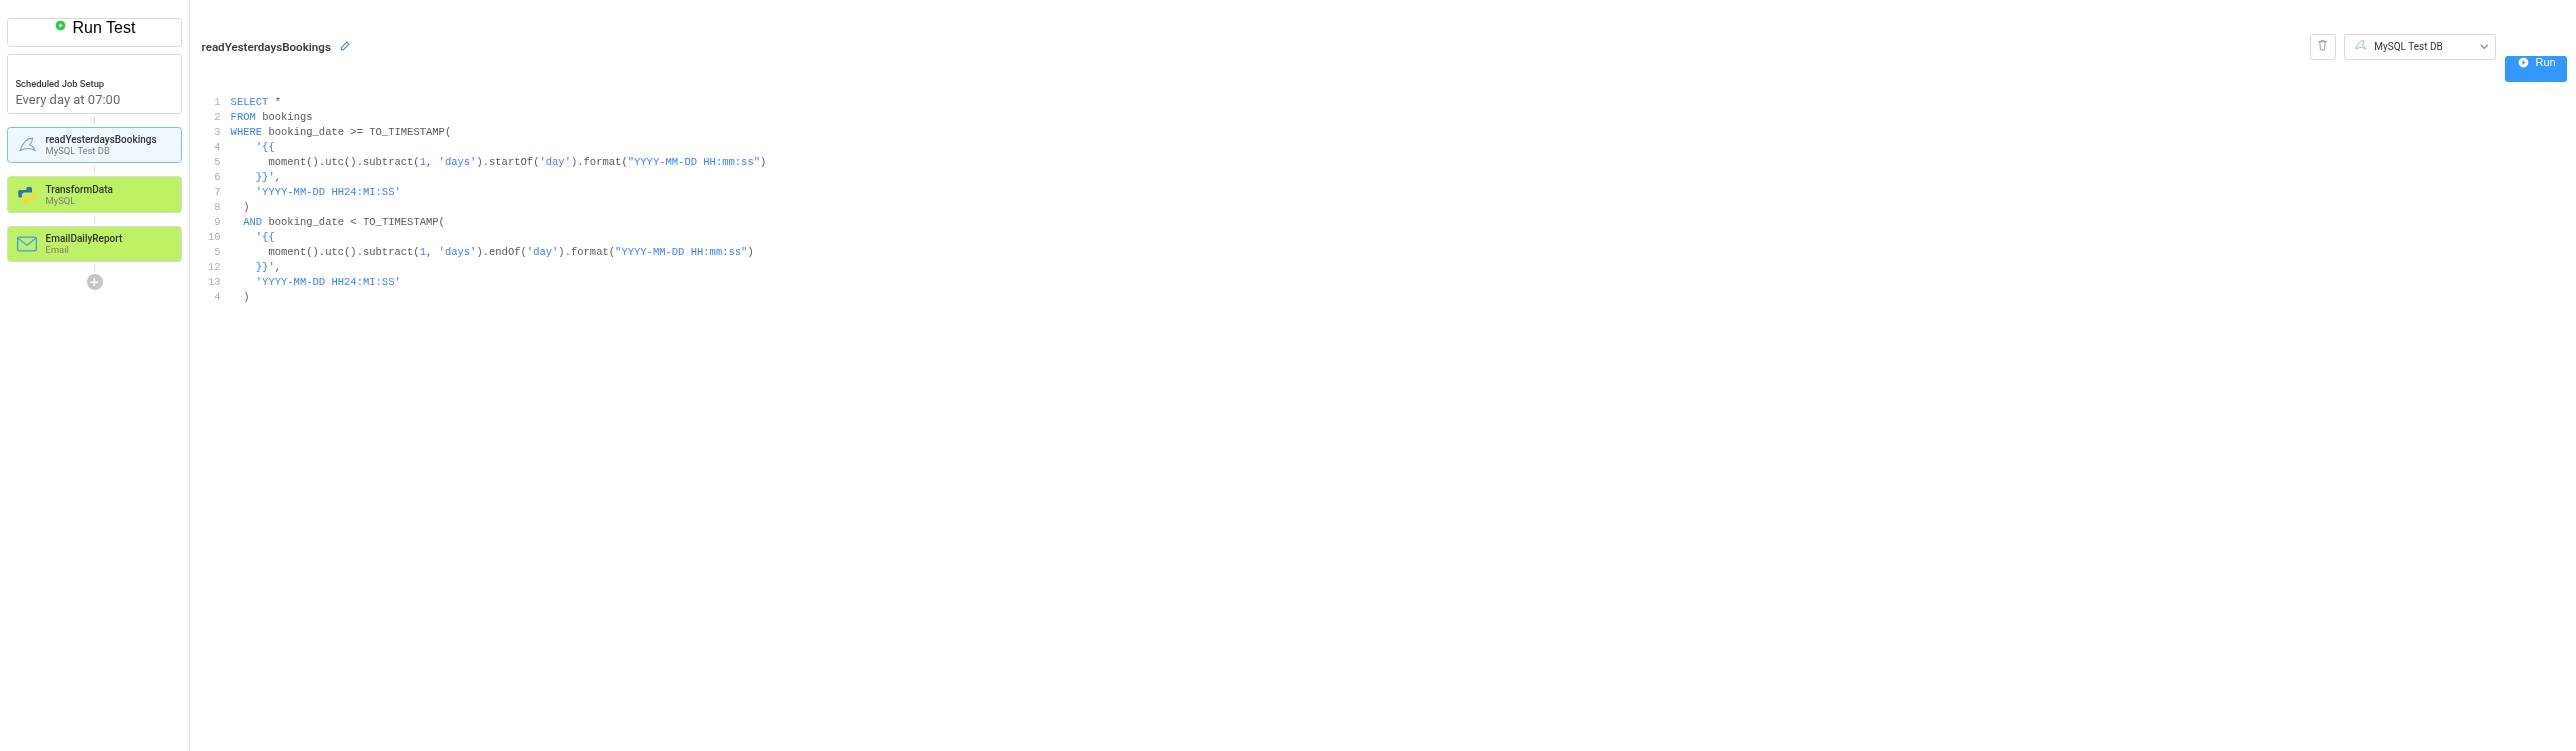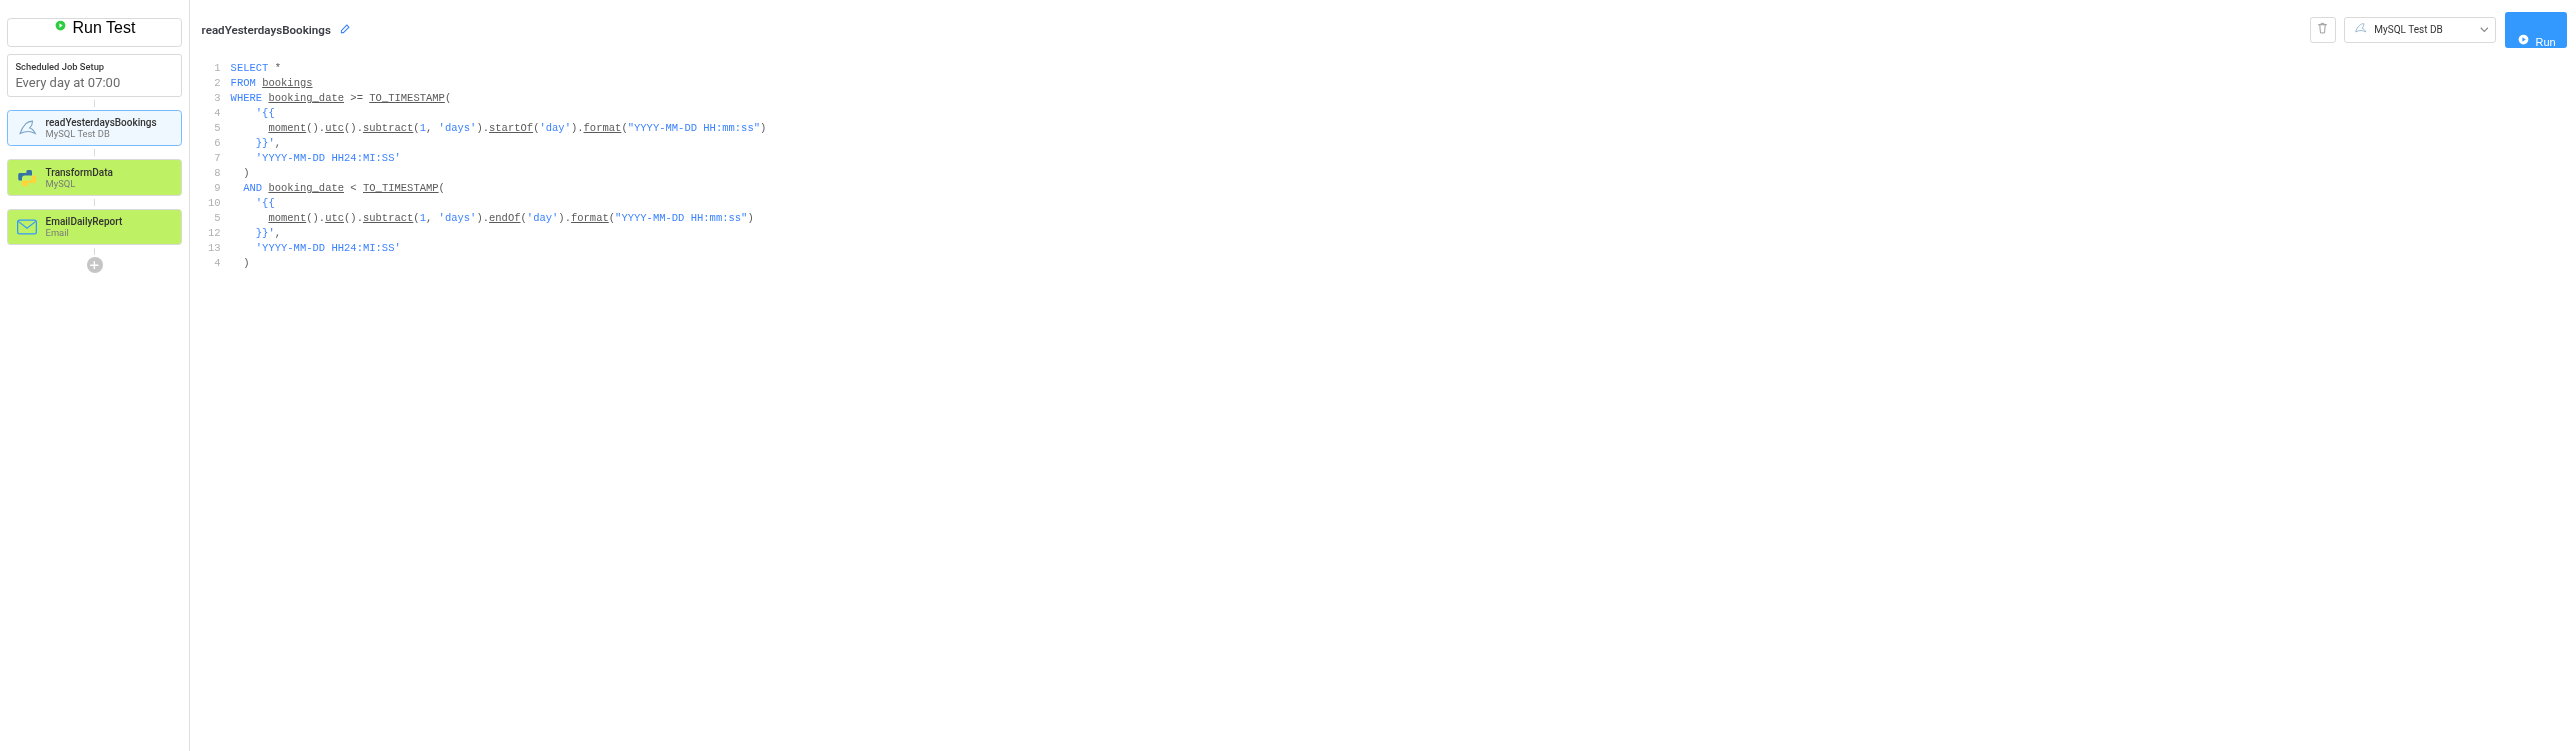--- a/index.html
+++ b/index.html
@@ -40,21 +40,21 @@
   .play-green {
     display:inline-flex; width:13px;height:13px;align-items:center;justify-content:center;
   }
   .sched-card {
     border: 0.7px solid #d9d9d9;
     border-radius: 2.9px;
     padding: 5.8px 7.2px;
     background:#fff;
     font-size:9.4px;
   }
-  .sched-title { font-weight:500; margin-bottom:2.9px; color:#3a3a3a;}
+  .sched-title { font-weight:500; margin-bottom:2.9px; color:#3a3a3a;margin-top:17px;}
   .sched-sub { color:#6a6a6a; font-size:13px;}
   .step-card {
     border:0.7px solid #d9d9d9;
     border-radius:3.6px;
     display:flex;
     align-items:center;
     gap:7.2px;
     padding:5.8px 7.2px;
     background:#bef264;
     cursor:pointer;
@@ -99,44 +99,44 @@
     width:26px;height:26px;border:0.7px solid #d9d9d9;border-radius:2.9px;
     background:#fff;display:flex;align-items:center;justify-content:center;cursor:pointer;
   }
   .resource-select {
     display:flex;align-items:center;gap:7.2px;
     height:26px;border:0.7px solid #d9d9d9;border-radius:2.9px;
     padding:0 7.2px;background:#fff;cursor:pointer;min-width:152px;
   }
   .resource-label { color:#333;font-size:10px;flex:1; }
   .run-btn {
-    display:flex;align-items:flex-end;gap:5.8px;
-    height:36px;padding:0 11.6px;
+    display:flex;align-items:flex-start;gap:5.8px;
+    height:26px;padding:0 11.6px;
     background:#3399ff;border:none;border-radius:2.9px;
-    color:#fff;font-size:11px;font-weight:500;cursor:pointer;
+    color:#fff;font-size:11px;font-weight:500;cursor:pointer;margin-top:44px;
   }
   
   .editor {
     font-family: "SFMono-Regular", Consolas, "Liberation Mono", Menlo, monospace;
     font-size:10.5px;
     line-height:15px;
     display:flex;
   }
   .gutter {
     text-align:right;
     color:#b0b0b0;
     padding-right:10px;
     user-select:none;
     min-width:29px;
   }
   .code-lines { white-space:pre; }
   .tok-kw   { color:#3b82ff; }
   .tok-str  { color:#3b82ff; }
   .tok-num  { color:#3b82ff; }
-  .tok-ident{ color:#5a5a5a;text-decoration:underline; }
+  .tok-ident{ color:#5a5a5a; }
   .tok-op   { color:#5a5a5a; }
   .tok-star { color:#5a5a5a; }
 </style>
 </head>
 <body>
 
 <div class="sidebar">
 
   <button class="btn-runtest">
     <span class="play-green">

